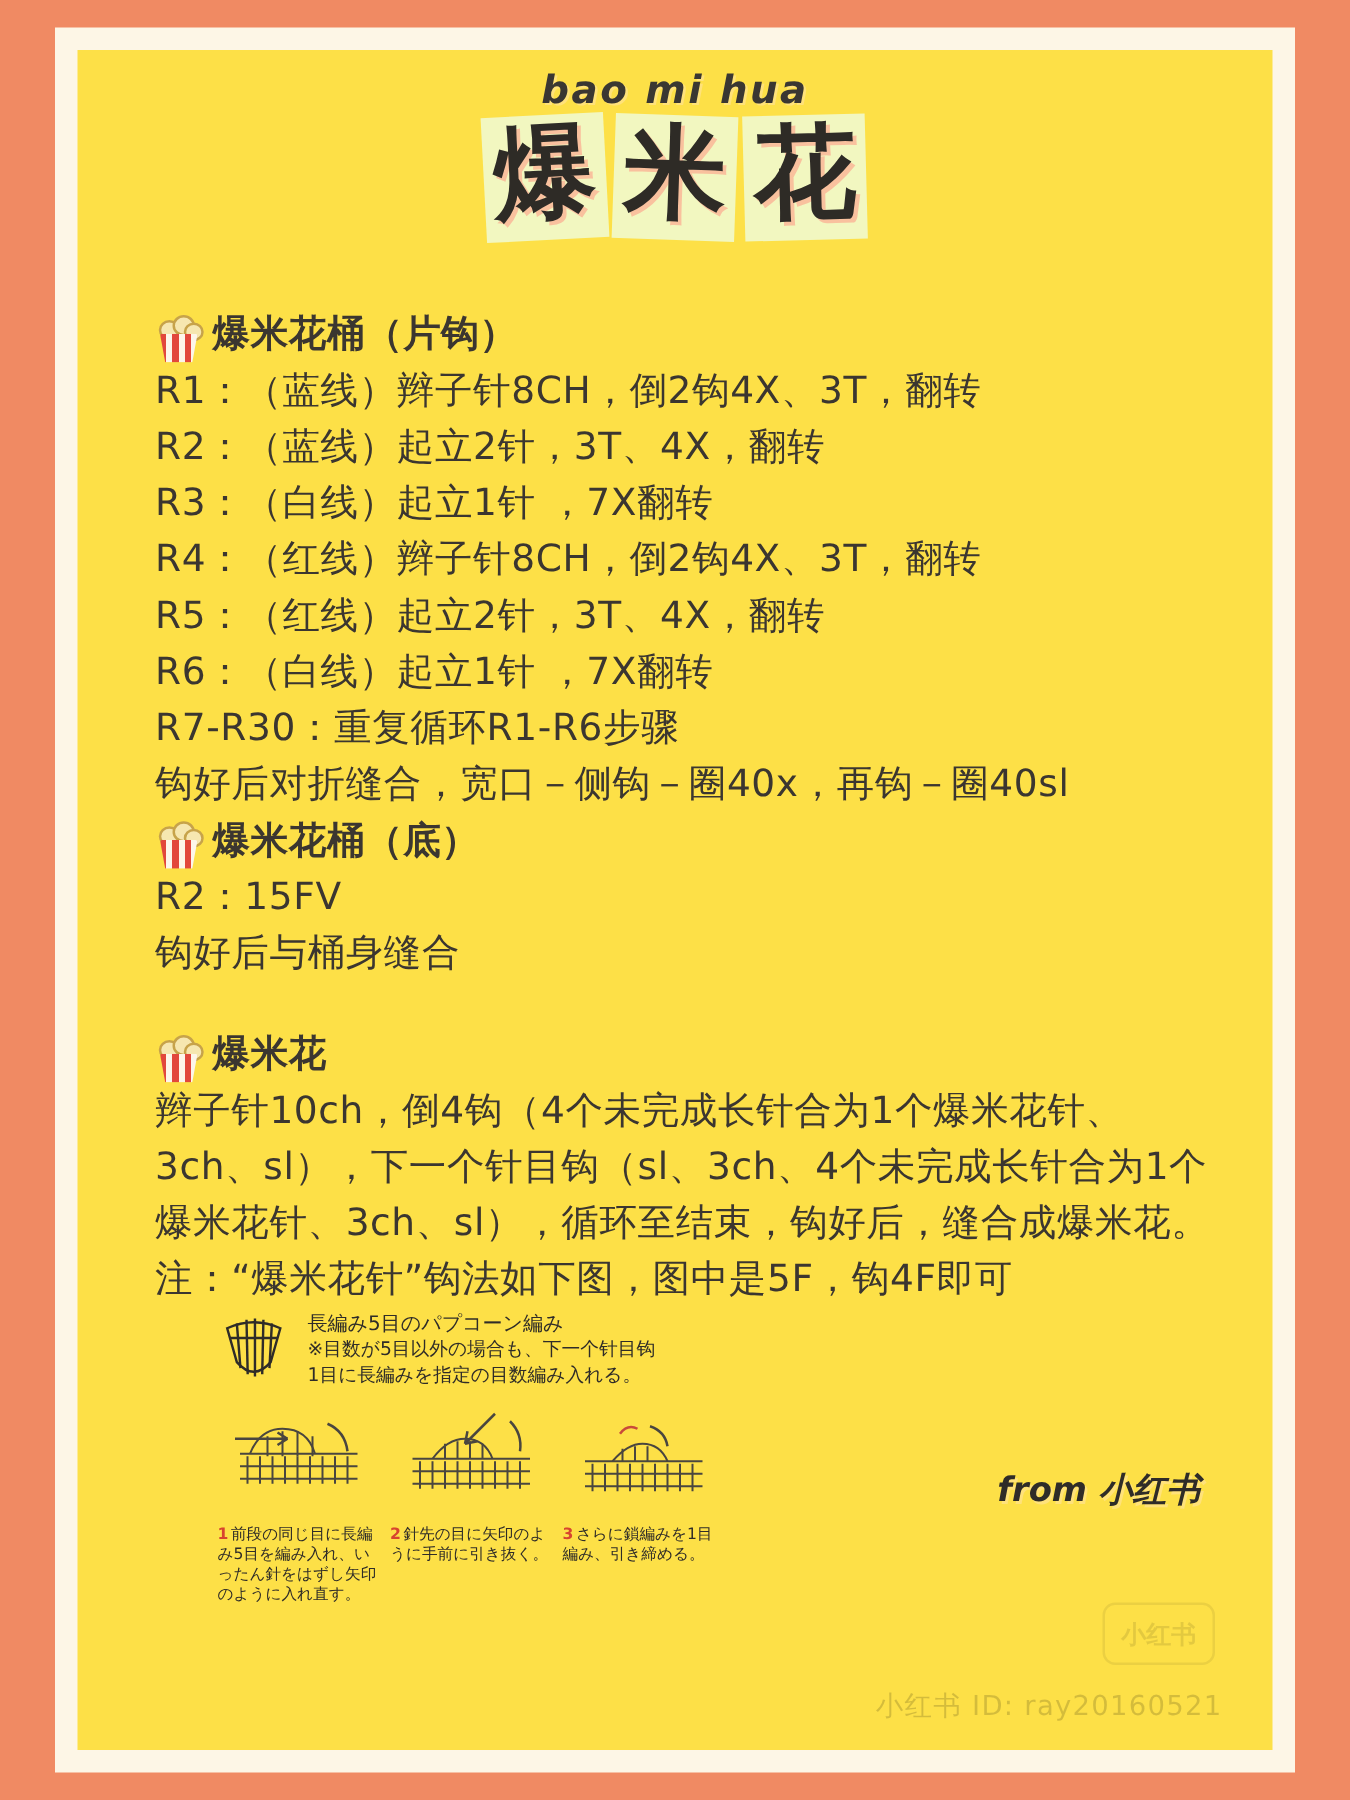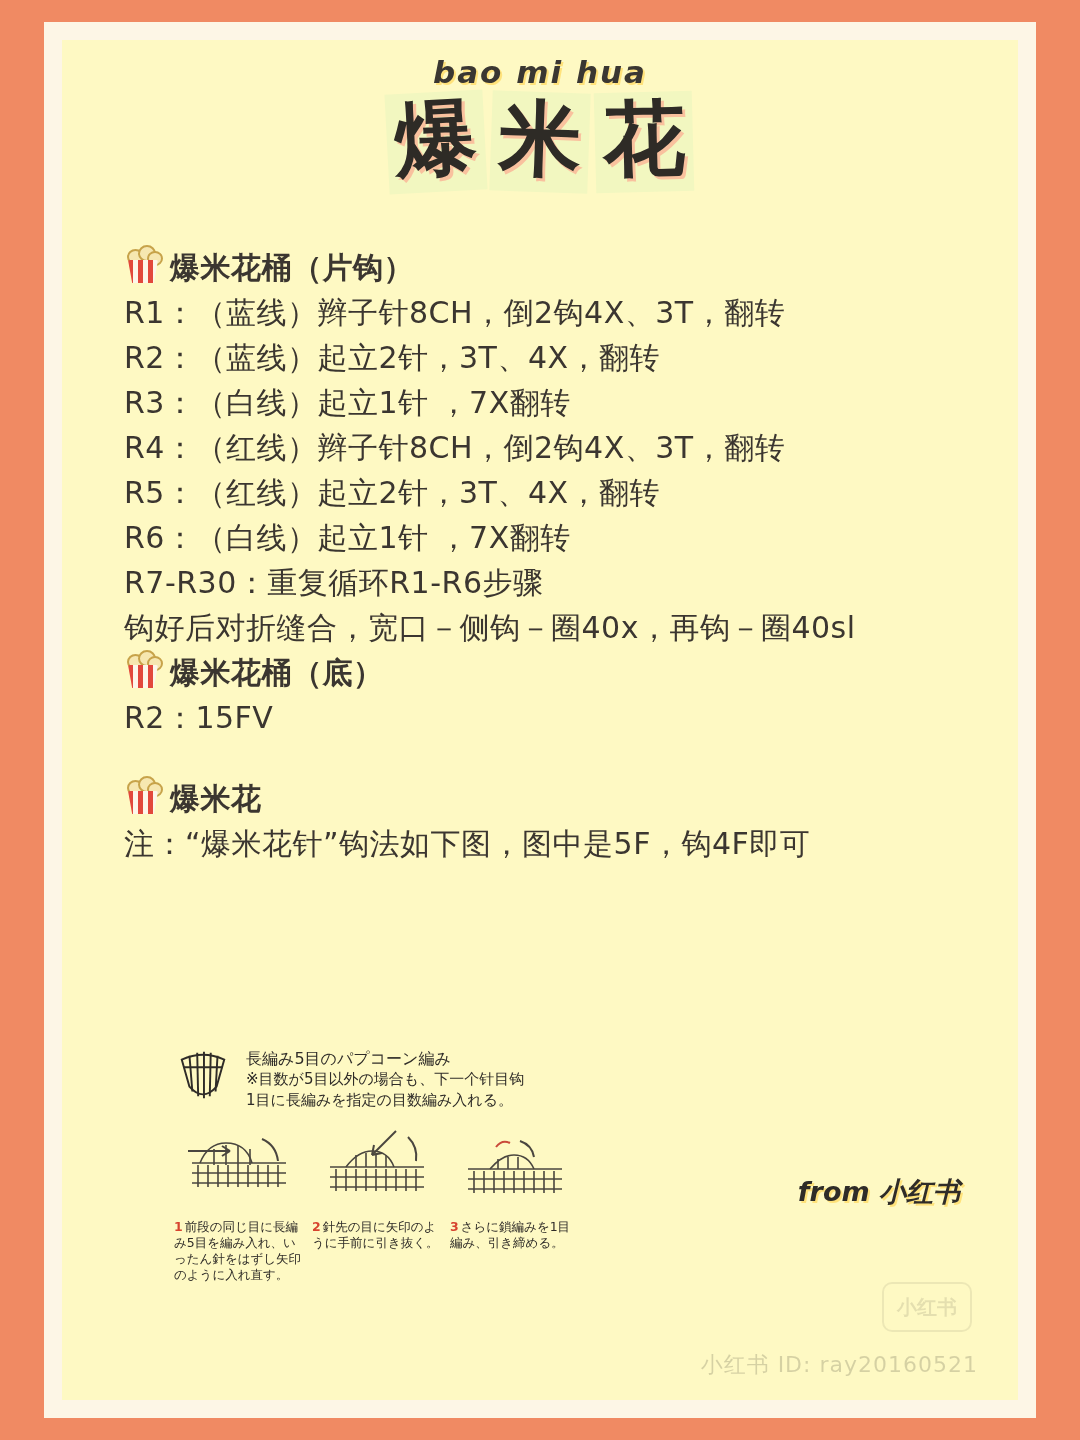--- a/index.html
+++ b/index.html
@@ -20,21 +20,21 @@
     width: 992px;
     height: 1396px;
     background: #fdf6e6;
     box-sizing: border-box;
     padding: 18px;
   }
   .card {
     position: relative;
     width: 100%;
     height: 100%;
-    background: #fef9c3;
+    background: #fde047;
     box-sizing: border-box;
     overflow: hidden;
   }
 
   
   .title-block {
     position: absolute;
     left: 0;
     right: 0;
     top: 14px;
@@ -79,21 +79,21 @@
     font-family: "DejaVu Sans", "Liberation Sans", sans-serif;
     font-size: 30px;
     line-height: 45px;
     letter-spacing: 0.5px;
   }
   .line {
     white-space: pre-wrap;
   }
   .sec-head {
     display: flex;
-    align-items: flex-start;
+    align-items: flex-end;
     gap: 8px;
   }
   .sec-head .label { font-weight: bold; }
   .gap { height: 36px; }
 
   
   .popcorn {
     position: relative;
     width: 38px;
     height: 38px;
@@ -125,21 +125,21 @@
   
   .diagram {
     position: absolute;
     left: 112px;
     top: 1008px;
     width: 560px;
   }
   .diagram-head {
     display: flex;
     gap: 14px;
-    align-items: flex-start;
+    align-items: center;
   }
   .stitch-sym {
     width: 58px;
     height: 58px;
     flex: 0 0 58px;
   }
   .diagram-head-text {
     font-size: 15px;
     line-height: 21px;
     color: #2f2c28;
@@ -255,32 +255,34 @@
       <div class="sec-head">
         <span class="popcorn">
           <span class="pop p1"></span>
             <span class="pop p2"></span>
             <span class="pop p3"></span>
           <span class="bucket"></span>
         </span>
         <span class="label">爆米花桶（底）</span>
       </div>
       <div class="line">R2：15FV</div>
+      <div class="line">钩好后与桶身缝合</div>
 
       <div class="gap"></div>
 
       <div class="sec-head">
         <span class="popcorn">
           <span class="pop p1"></span>
             <span class="pop p2"></span>
             <span class="pop p3"></span>
           <span class="bucket"></span>
         </span>
         <span class="label">爆米花</span>
       </div>
+      <div class="line">辫子针10ch，倒4钩（4个未完成长针合为1个爆米花针、3ch、sl），下一个针目钩（sl、3ch、4个未完成长针合为1个爆米花针、3ch、sl），循环至结束，钩好后，缝合成爆米花。</div>
       <div class="line">注：“爆米花针”钩法如下图，图中是5F，钩4F即可</div>
     </div>
 
     <div class="diagram">
       <div class="diagram-head">
         <svg class="stitch-sym" viewBox="0 0 60 60">
           <path d="M8 12 Q30 2 52 12 L44 40 Q30 56 16 40 Z" fill="none" stroke="#2f2c28" stroke-width="2"></path>
           <line x1="16" y1="8" x2="19" y2="45" stroke="#2f2c28" stroke-width="2"></line>
           <line x1="24" y1="5" x2="25" y2="50" stroke="#2f2c28" stroke-width="2"></line>
           <line x1="31" y1="4" x2="31" y2="52" stroke="#2f2c28" stroke-width="2"></line>

